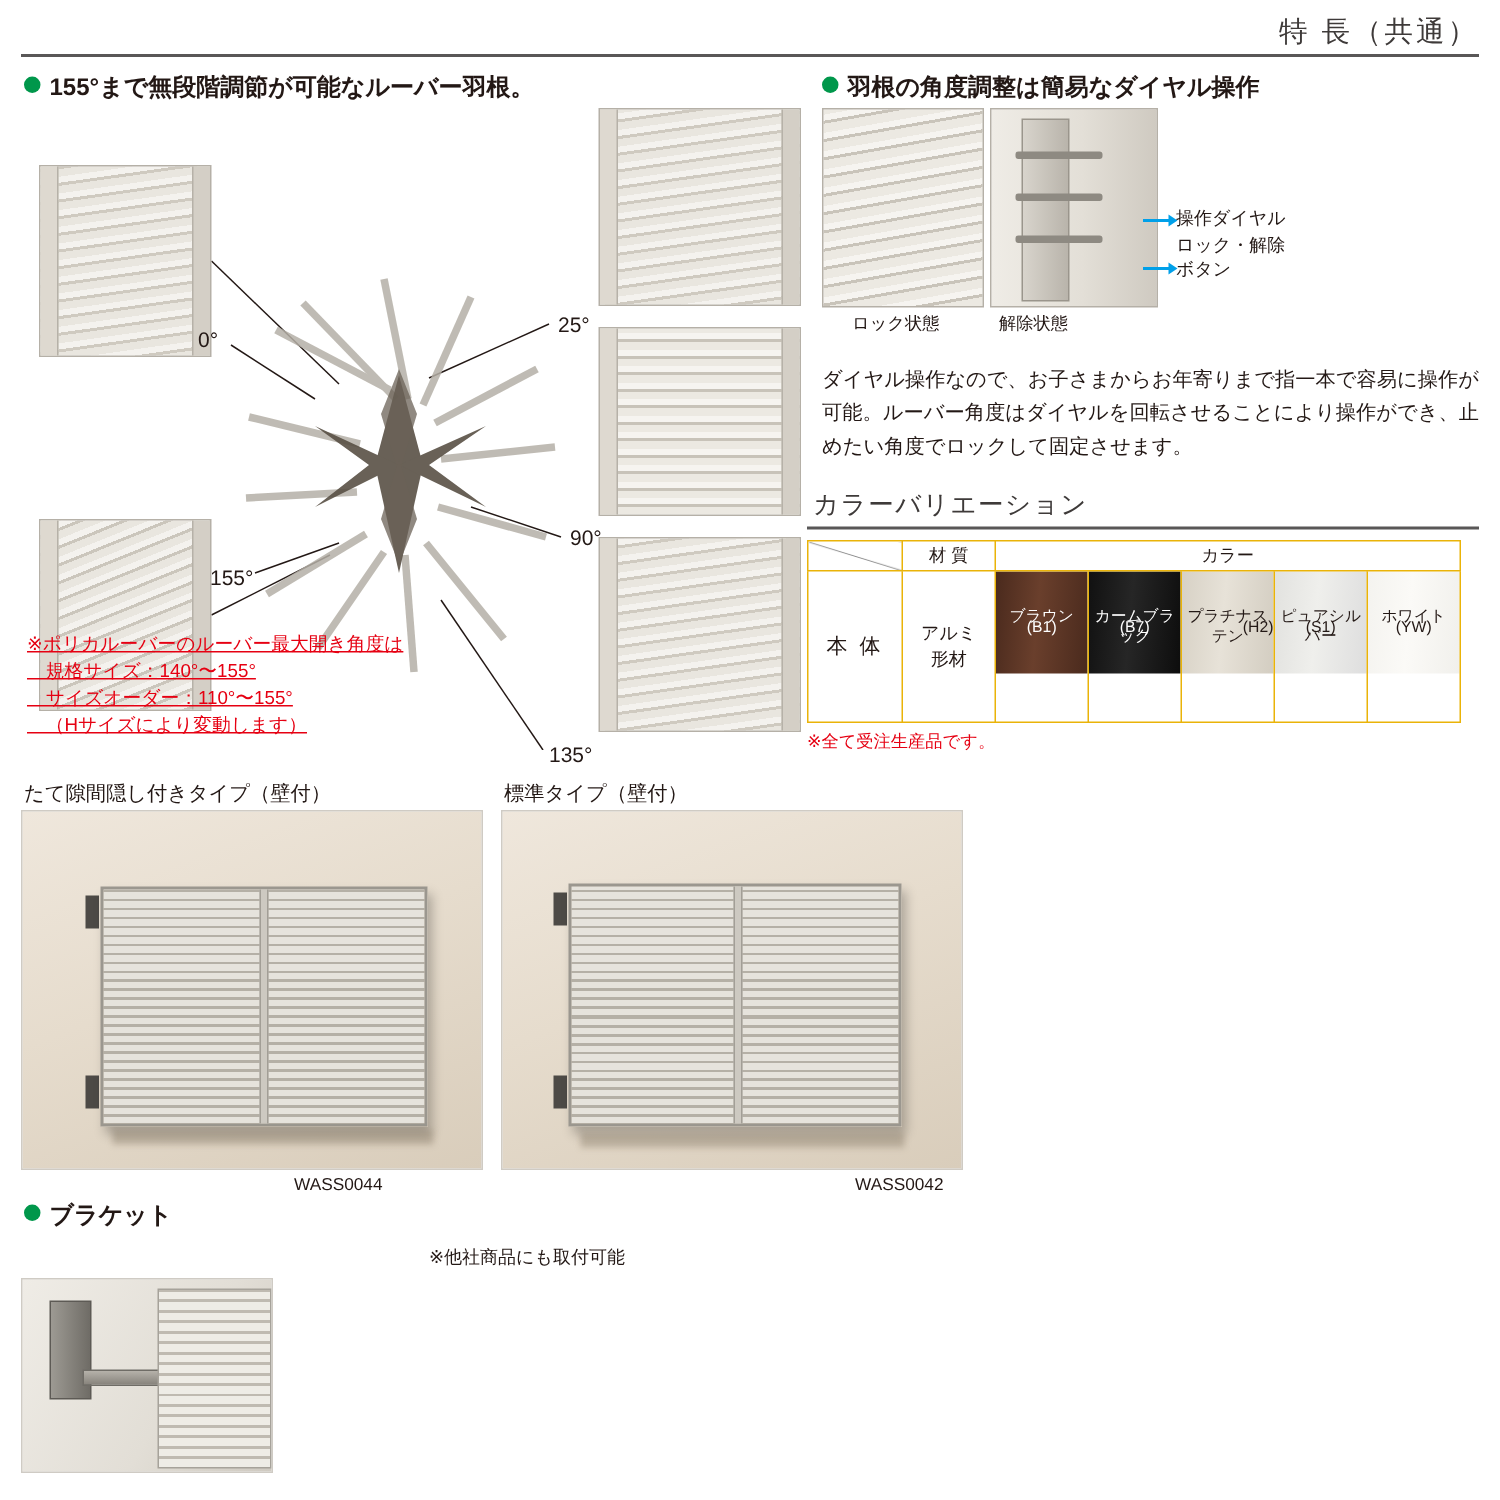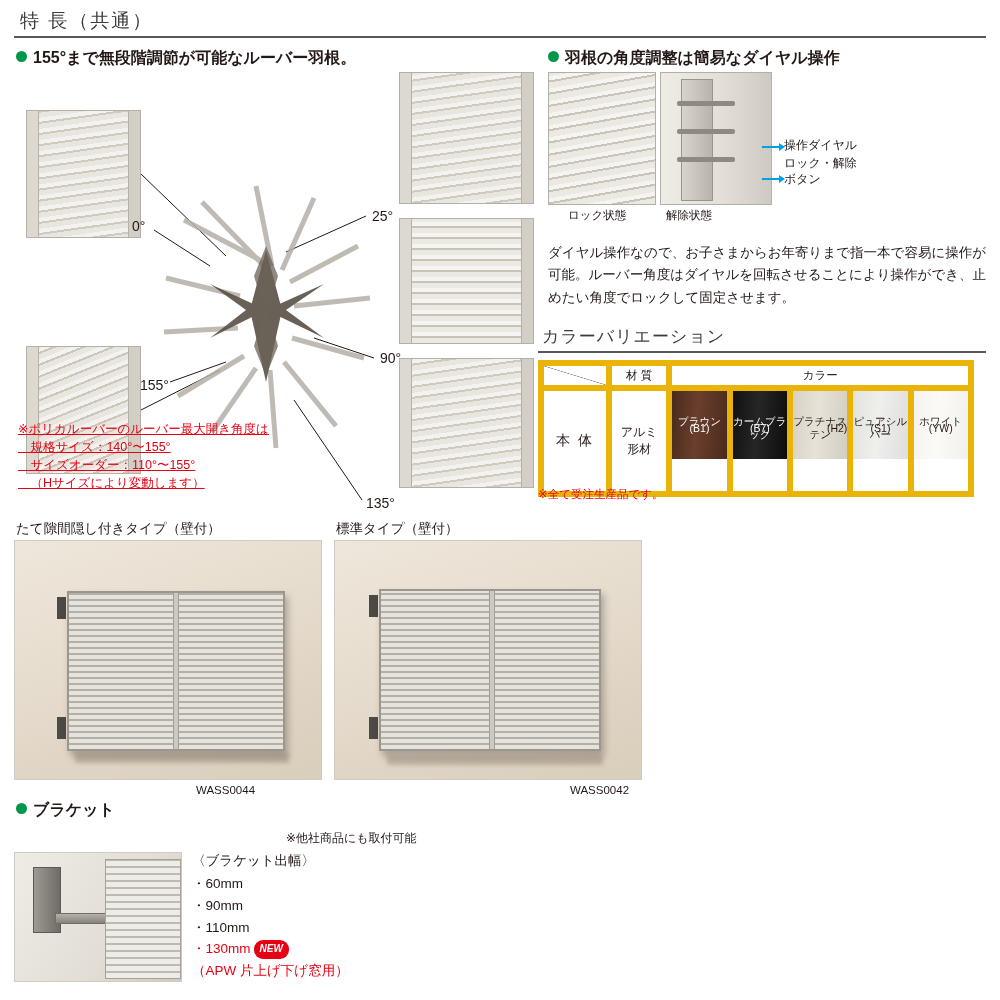--- a/index.html
+++ b/index.html
@@ -11,21 +11,21 @@
     position:relative;
     overflow:hidden;
   }
   .page{position:relative;width:1000px;height:1000px;}
 
   
   .section-title{
     position:absolute;left:14px;top:8px;width:972px;height:30px;
     border-bottom:2px solid #595757;
     font-size:19px;letter-spacing:2px;color:#3e3a39;
-    padding-left:6px;box-sizing:border-box;
+    padding-left:6px;box-sizing:border-box;text-align:right;
   }
 
   
   .bullet{
     font-size:16px;font-weight:bold;color:#231815;white-space:nowrap;
   }
   .bullet::before{
     content:"";display:inline-block;width:11px;height:11px;border-radius:50%;
     background:#00974b;margin-right:6px;vertical-align:1px;
   }
@@ -136,21 +136,21 @@
   .color-title{
     position:absolute;left:538px;top:325px;width:448px;height:28px;
     border-bottom:2px solid #595757;font-size:17px;color:#3e3a39;letter-spacing:1px;
     padding-left:4px;box-sizing:border-box;
   }
   .color-table{
     position:absolute;left:538px;top:360px;width:436px;
     border-collapse:collapse;font-size:11px;color:#231815;table-layout:fixed;
   }
   .color-table th,.color-table td{
-    border:6px solid #eab308;text-align:center;vertical-align:middle;padding:0;
+    border:1px solid #eab308;text-align:center;vertical-align:middle;padding:0;
   }
   .color-table .hrow th{height:19px;font-weight:normal;font-size:11.5px;}
   .diag-cell{
     width:62px;height:19px;position:relative;
     background:linear-gradient(to top right,transparent calc(50% - 0.6px),#898989 50%,transparent calc(50% + 0.6px));
   }
   .body-cell{width:62px;font-size:14px;letter-spacing:2px;height:90px;}
   .mat-cell{width:56px;font-size:12px;line-height:1.4;}
   .swatch{height:68px;width:100%;display:block;}
   .sw-name{display:block;font-size:10.5px;line-height:1.25;padding:2px 0 3px;}
@@ -406,24 +406,14 @@
 
   <div class="bullet hd-bracket">ブラケット</div>
   <div class="br-note">※他社商品にも取付可能</div>
 
   <div class="br-photo">
     <div class="metal"></div>
     <div class="arm"></div>
     <div class="panel"></div>
   </div>
 
-  <div class="br-list">
-    <div class="hd">〈ブラケット出幅〉</div>
-    <div class="item">・60mm</div>
-    <div class="item">・90mm</div>
-    <div class="item">・110mm</div>
-    <div class="item red">
-      <span>・130mm</span><span class="newbadge">NEW</span>
-    </div>
-    <div class="item red">（APW 片上げ下げ窓用）</div>
-  </div>
 
 </div>
 
 </body></html>

